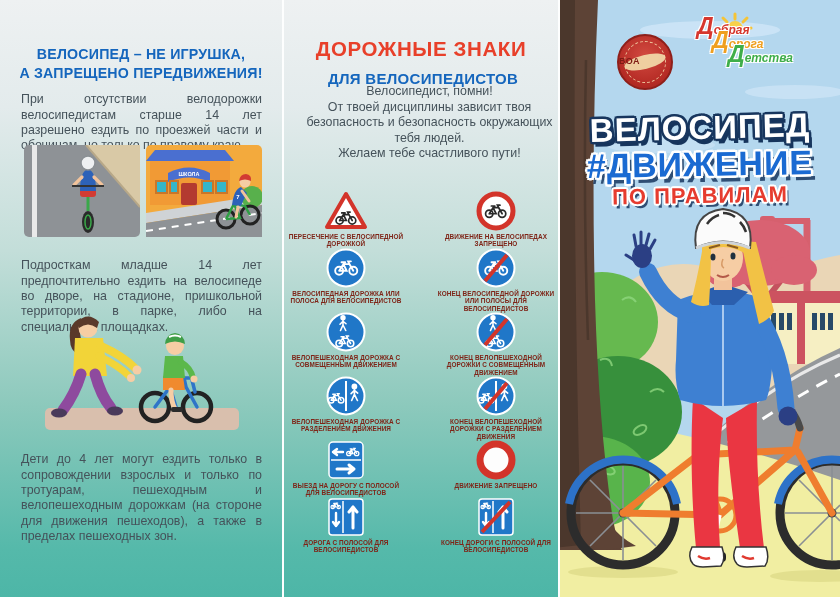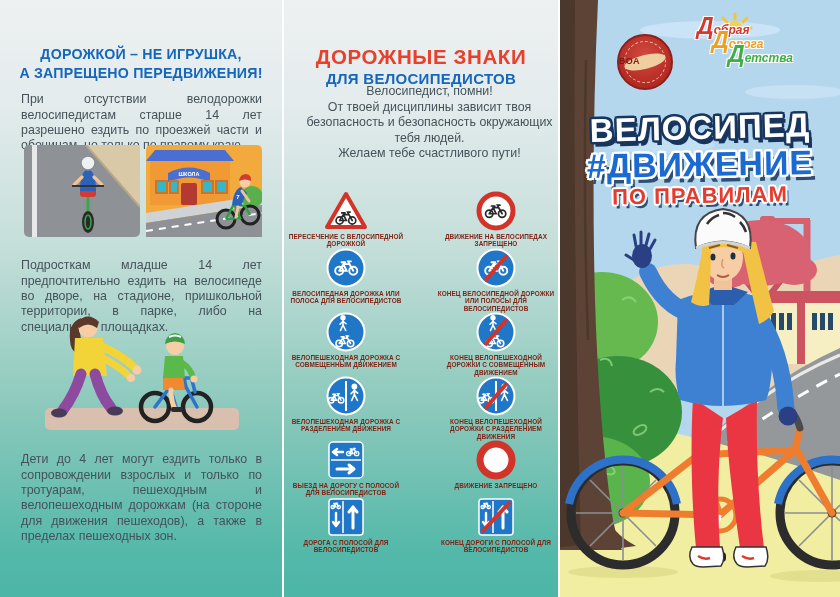--- a/index.html
+++ b/index.html
@@ -17,24 +17,24 @@
   
   .pl-heading{position:absolute;top:33px;left:8px;right:8px;text-align:center;
     color:#1566bd;font-weight:bold;font-size:14.2px;line-height:19px;letter-spacing:.2px;}
   .para{position:absolute;left:21px;width:241px;font-size:12.4px;line-height:15.3px;
     color:#45525a;text-align:justify;}
   .para1{top:80px;} .para2{top:246px;} .para3{top:440px;}
   .illus1{position:absolute;top:145px;left:24px;display:flex;gap:6px;}
   .illus2{position:absolute;top:310px;left:25px;}
 
   
-  .pm-heading{position:absolute;top:28px;left:0;right:0;text-align:center;
+  .pm-heading{position:absolute;top:20px;left:0;right:0;text-align:center;
     color:#e8402a;font-weight:bold;font-size:20.5px;letter-spacing:.6px;}
-  .pm-sub{position:absolute;top:55px;left:0;right:0;text-align:center;
-    color:#1566bd;font-weight:bold;font-size:15px;letter-spacing:.3px;}
+  .pm-sub{position:absolute;top:55px;left:0;right:0;
+    color:#1566bd;font-weight:bold;font-size:15px;letter-spacing:.3px;padding-left:44px;}
   .pm-intro{position:absolute;top:84px;left:17px;right:0;text-align:center;
     font-size:12.4px;line-height:15.5px;color:#45525a;}
   .pm-intro p{margin:0;}
   .signs{position:absolute;top:191px;left:0;right:0;display:flex;justify-content:center;gap:30px;}
   .sign-col{display:flex;flex-direction:column;width:120px;}
   .sign-cell{display:flex;flex-direction:column;align-items:center;}
   .sign-cell:nth-child(1){height:57px}.sign-cell:nth-child(2){height:64px}
   .sign-cell:nth-child(3){height:64px}.sign-cell:nth-child(4){height:64px}
   .sign-cell:nth-child(5){height:57px}.sign-cell:nth-child(6){height:55px}
   .sign{flex:0 0 auto;}
@@ -85,21 +85,21 @@
       <circle cx="8" cy="4.5" r="3.8"></circle>
       <path d="M8,8.5 V19 M8,19 L3,30 M8,19 L13.5,30 M8,11.5 L2,17.5 M8,11.5 L14,16.5" fill="none"></path>
     </g>
   </defs>
 </svg>
 
 <div class="page">
 
   <section class="panel panel-grad panel-left">
     <h2 class="pl-heading">
-      <span style="display:block">ДОРОЖКОЙ – НЕ ИГРУШКА,</span>
+      <span style="display:block">ВЕЛОСИПЕД – НЕ ИГРУШКА,</span>
       <span style="display:block">А ЗАПРЕЩЕНО ПЕРЕДВИЖЕНИЯ!</span>
     </h2>
     <p class="para para1">При отсутствии велодорожки велосипедистам старше 14 лет разрешено ездить по проезжей части и обочинам, но только по правому краю.</p>
 
     <div class="illus1">
       <svg width="116" height="92" viewBox="0 0 116 92">
         <rect width="116" height="92" rx="5" fill="#8e9296"></rect>
         <path d="M62,0 L116,0 L116,62 Z" fill="#d9c9a6"></path>
         <path d="M62,0 L116,62" stroke="#b8a888" stroke-width="2"></path>
         <rect x="8" y="0" width="5" height="92" fill="#e9e9e9"></rect>

